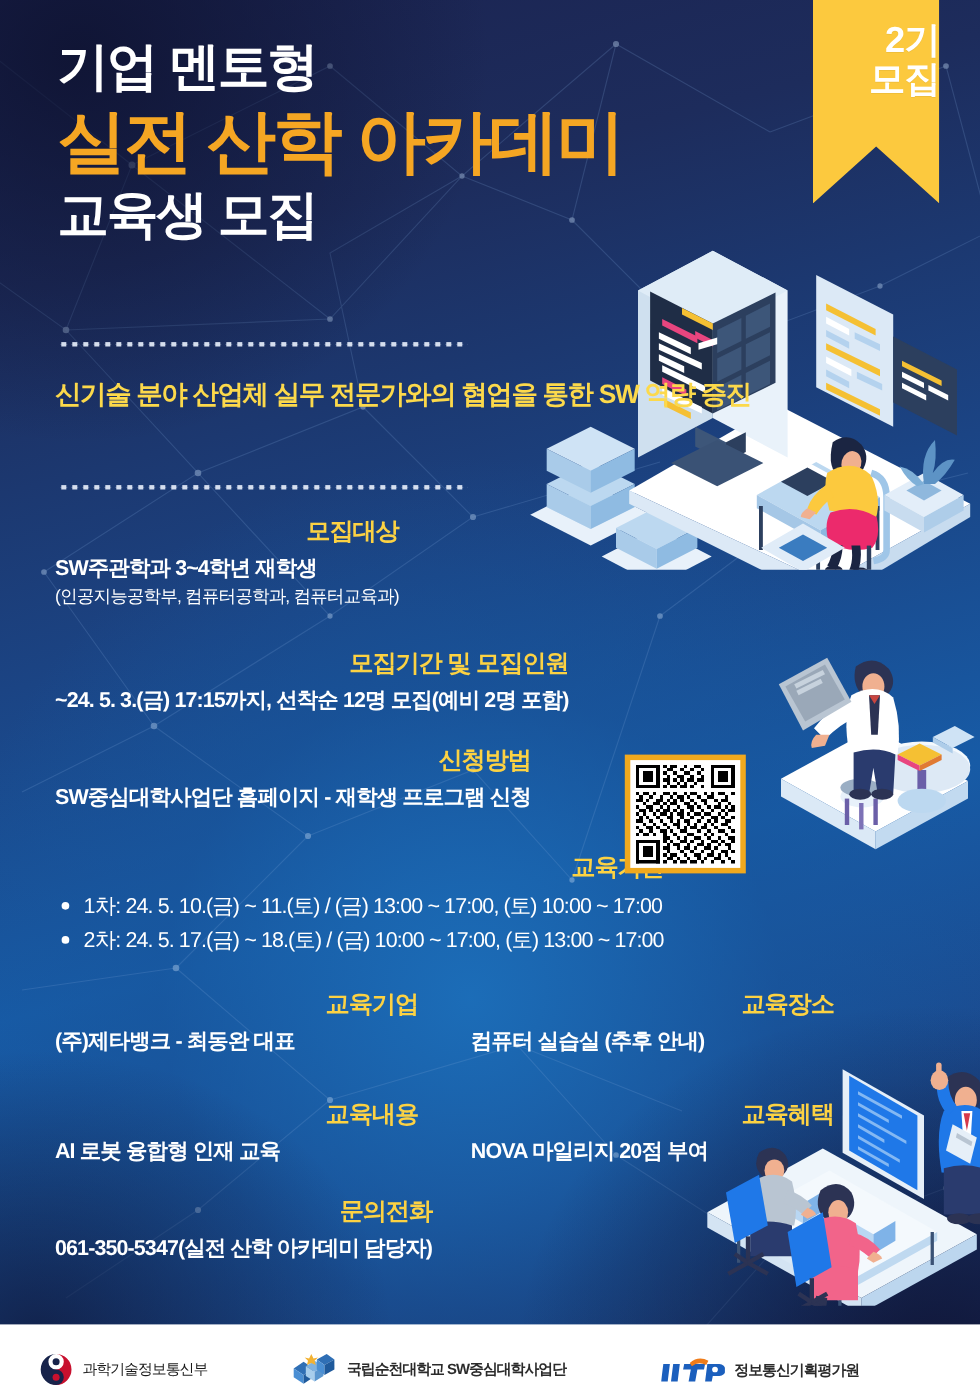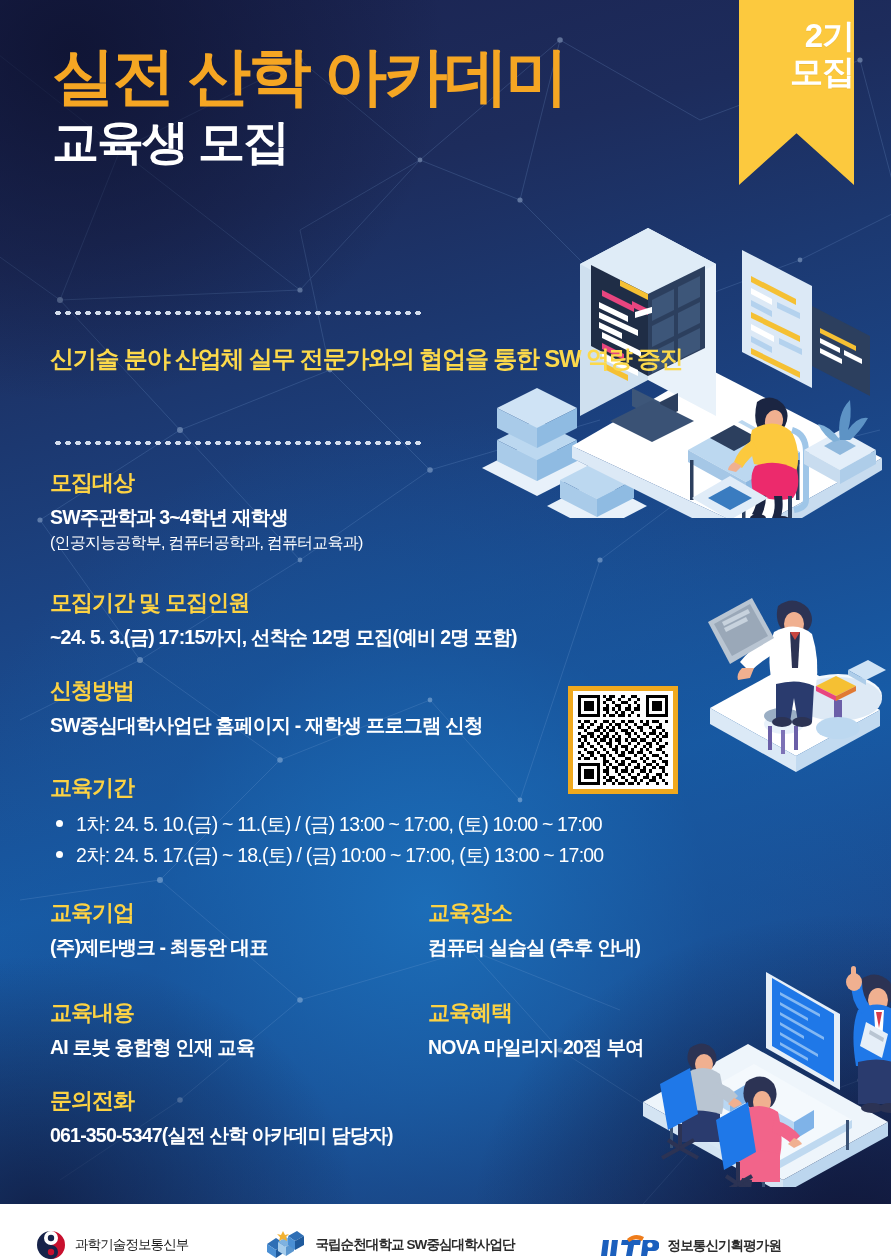--- a/index.html
+++ b/index.html
@@ -64,21 +64,21 @@
 
   .subtitle {
     position:absolute; top:343px; left:50px;
     font-size:24px; font-weight:bold; color:#fcd94b;
     line-height:1.35; letter-spacing:-1.2px;
   }
 
   .sec { position:absolute; }
   .sec-h {
     font-size:22px; font-weight:bold; color:#fcd243;
-    letter-spacing:-1px; line-height:1.2;
+    letter-spacing:-1px; line-height:1.2;text-align:right;
   }
   .sec-b {
     font-size:19.5px; color:#ffffff; letter-spacing:-0.8px;
     line-height:1.45; margin-top:7px; white-space:pre-line;font-weight:bold;
   }
   .sub-note { font-size:16px; color:#fff; letter-spacing:-0.8px; line-height:1.4; }
 
   #sec-target { top:470px; left:50px; }
   #sec-period { top:590px; left:50px; }
   #sec-apply  { top:678px; left:50px; }
@@ -426,20 +426,21 @@
       <polygon points="228,60 250,72 244,96 222,84" fill="#e6eff8"></polygon>
       <polygon points="232,68 246,76 245,80 231,72" fill="#b9c5d2"></polygon>
       <ellipse cx="234" cy="146" rx="11" ry="5" fill="#2c3354"></ellipse>
       <ellipse cx="252" cy="146" rx="11" ry="5" fill="#2c3354"></ellipse>
     </g>
   </svg>
 
   <div class="content">
 
     <div class="title-wrap">
+      <div class="t1">기업 멘토형</div>
       <div class="t2">실전 산학 아카데미</div>
       <div class="t3">교육생 모집</div>
     </div>
 
     <div class="dots" id="dots-top"></div>
     <div class="subtitle">신기술 분야 산업체 실무 전문가와의
 협업을 통한 SW 역량 증진</div>
     <div class="dots" id="dots-bottom"></div>
 
     <div class="sec" id="sec-target">

